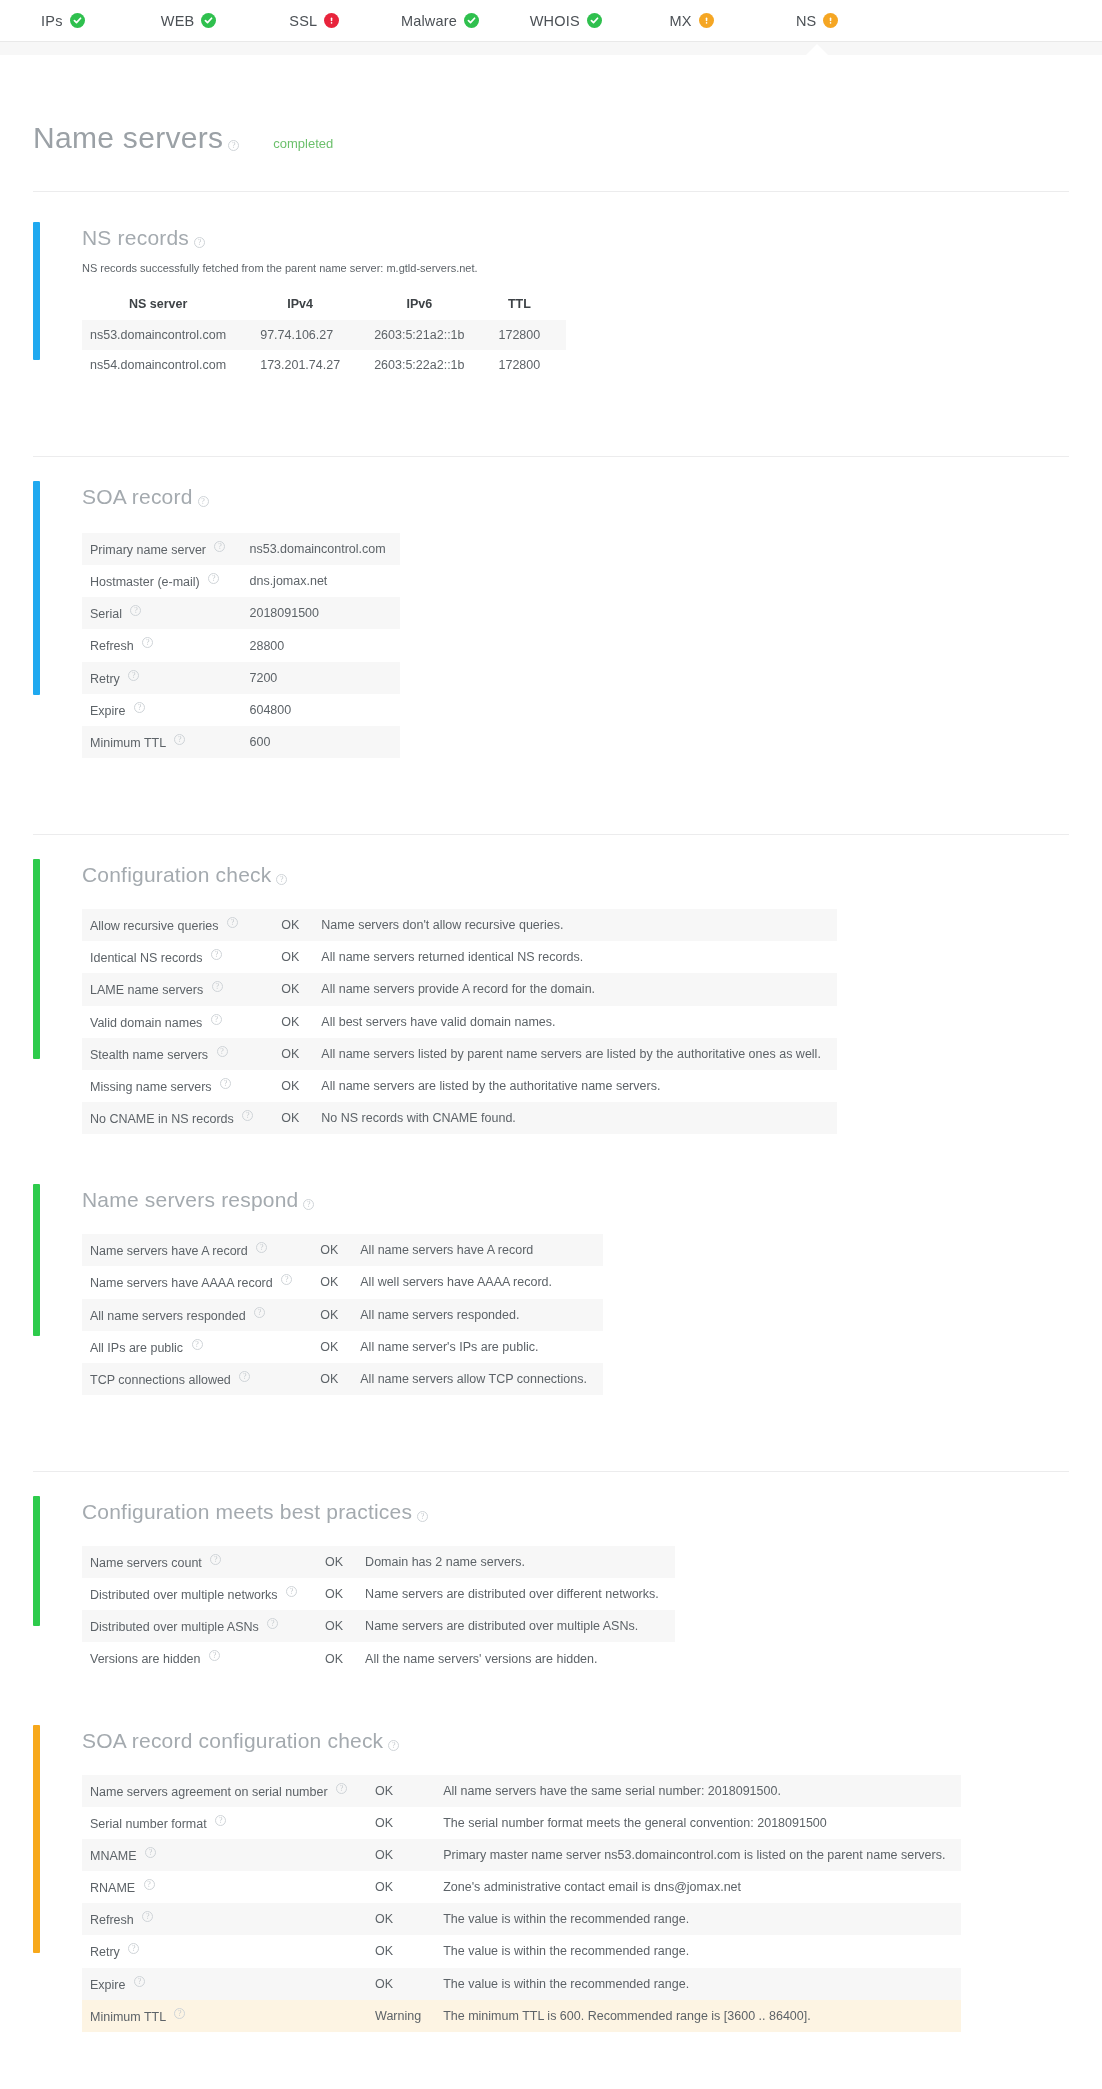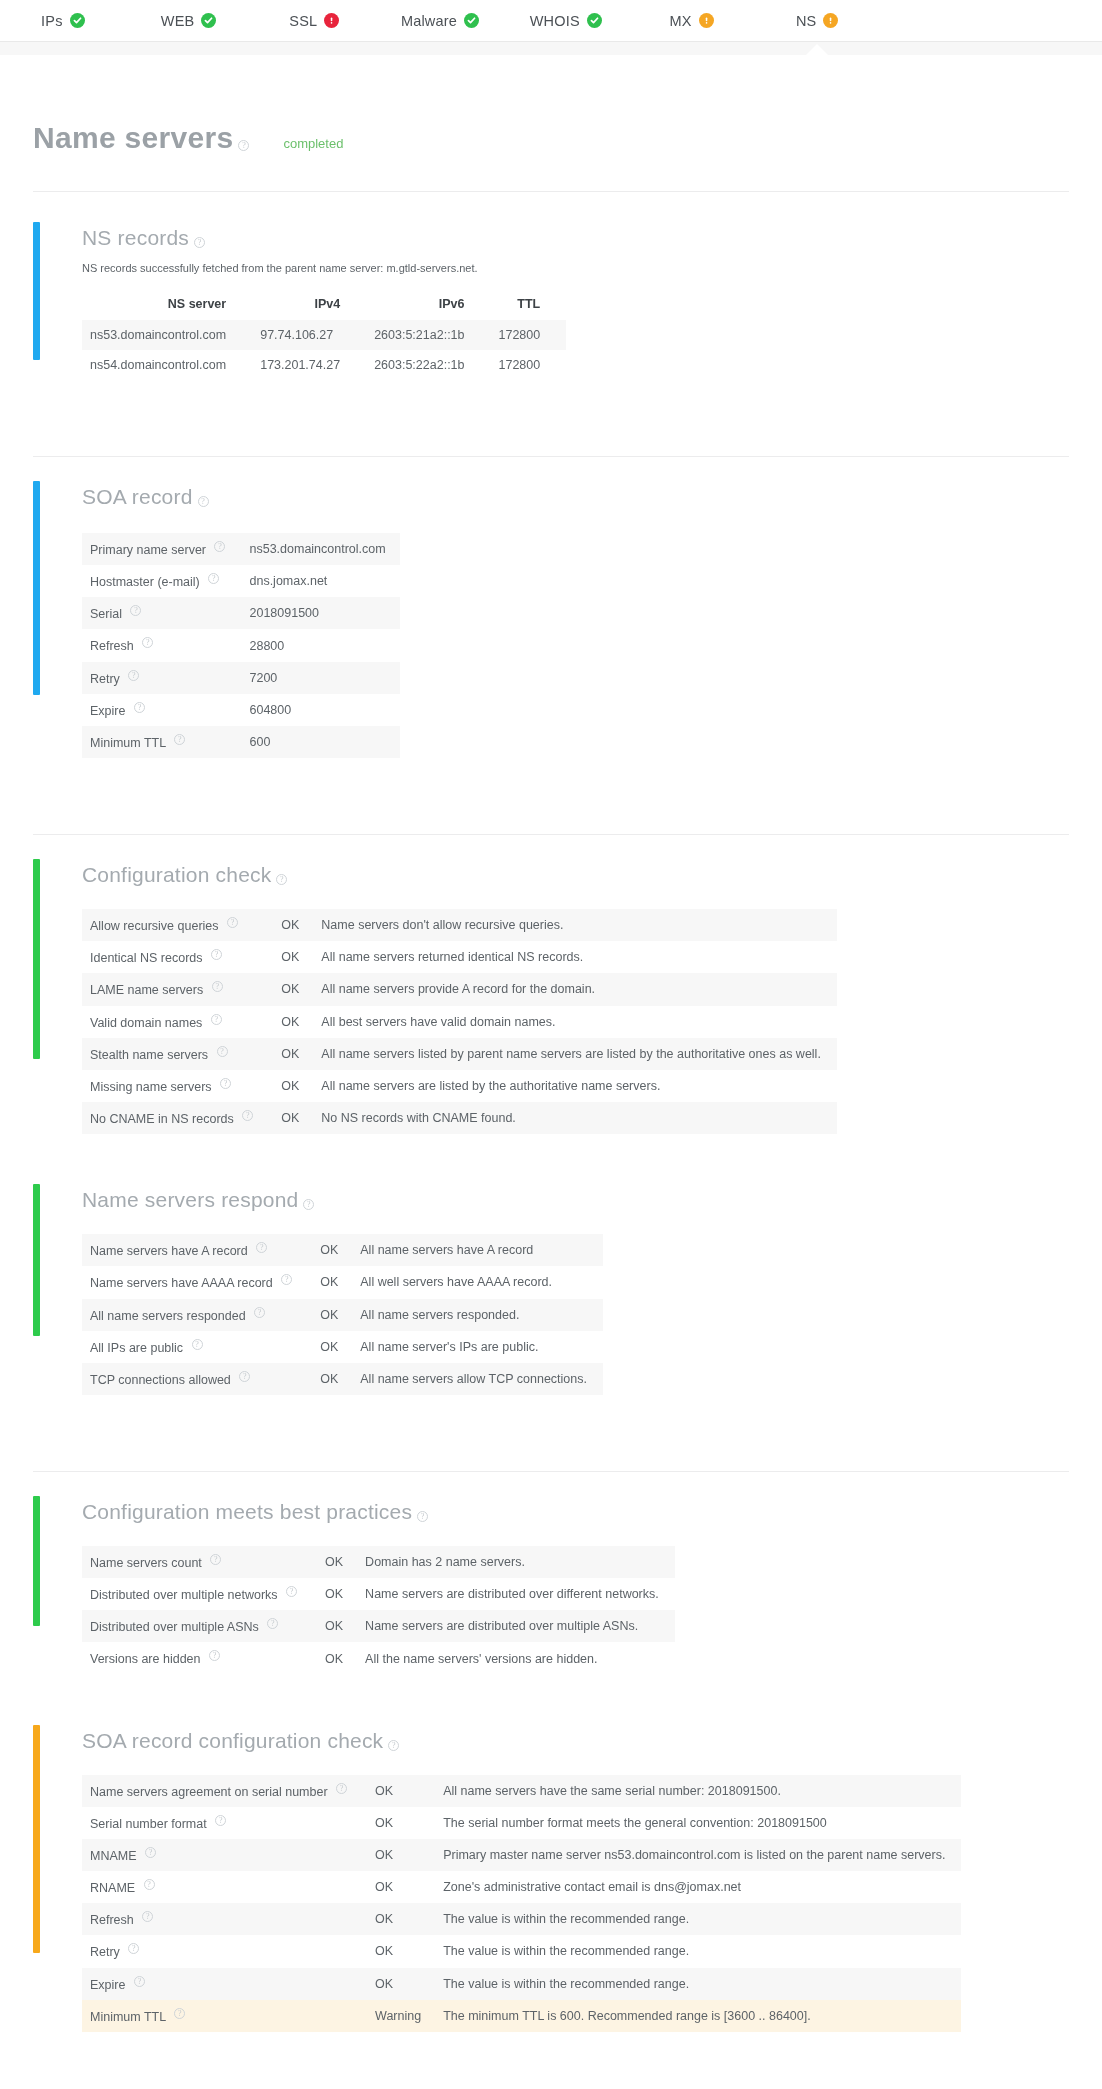--- a/index.html
+++ b/index.html
@@ -68,21 +68,21 @@
 
   
   .page-head {
     padding: 33px 0 0 33px;
     display: flex;
     align-items: baseline;
     gap: 0;
   }
   .page-title {
     font-size: 30px;
-    font-weight: 700;
+    font-weight: 400;
     color: #9ba1a6;
     letter-spacing: .3px;
   }
   .help {
     display: inline-block;
     width: 11px; height: 11px;
     border: 1px solid #cfd4d8;
     border-radius: 50%;
     color: #c3c8cc;
     font-size: 8px;
@@ -142,21 +142,21 @@
     color: #5d6368;
     margin: 12px 0 16px 0;
   }
 
   
   table.ns-table {
     border-collapse: collapse;
     font-size: 12.5px;
   }
   table.ns-table th {
-    text-align: right;
+    text-align: center;
     font-weight: bold;
     color: #3d4246;
     padding: 7px 26px 9px 8px;
     font-size: 12.5px;
     white-space: nowrap;
   }
   table.ns-table td {
     padding: 8px 26px 8px 8px;
     color: #5d6368;
     white-space: nowrap;

